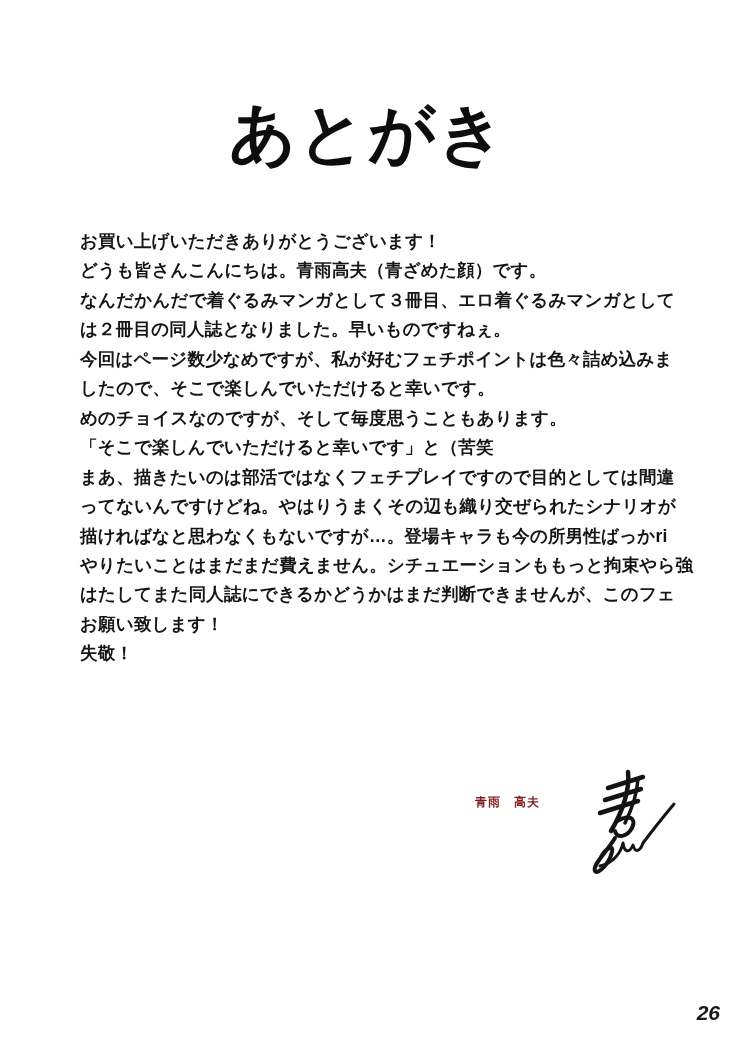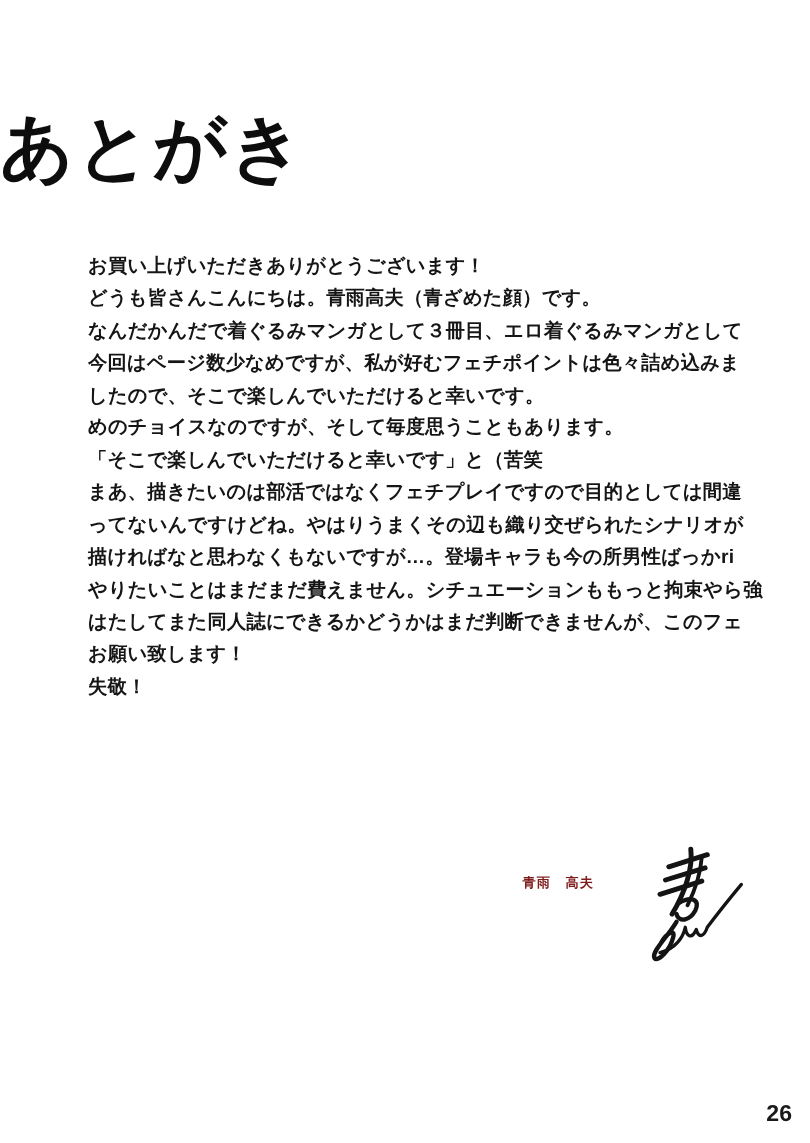--- a/index.html
+++ b/index.html
@@ -14,20 +14,21 @@
     background: #ffffff;
     color: #111111;
     overflow: hidden;
     font-family: "Liberation Sans", sans-serif;
   }
   .title {
     position: absolute;
     top: 100px;
     left: 0;
     width: 100%;
+    text-align: center;
     font-family: "DejaVu Serif", "Liberation Serif", serif;
     font-size: 66px;
     font-weight: bold;
     letter-spacing: 2px;
     line-height: 1;
     color: #0d0d0d;
   }
   .body-block {
     position: absolute;
     top: 227px;
@@ -59,33 +60,35 @@
     color: #7f1d1d;
     white-space: nowrap;
   }
   .page-number {
     position: absolute;
     right: 16px;
     bottom: 14px;
     font-size: 21px;
     font-weight: bold;
     color: #1a1a1a;
+    font-style: italic;
   }
 </style>
 </head>
 <body>
 
 <div class="page">
 
   <div class="title">あとがき</div>
 
   <div class="body-block">
     <div class="line">お買い上げいただきありがとうございます！</div>
     <div class="line">どうも皆さんこんにちは。青雨高夫（青ざめた顔）です。</div>
     <div class="line">なんだかんだで着ぐるみマンガとして３冊目、エロ着ぐるみマンガとして</div>
+    <div class="line">は２冊目の同人誌となりました。早いものですねぇ。</div>
     <div class="line">今回はページ数少なめですが、私が好むフェチポイントは色々詰め込みま</div>
     <div class="line">したので、そこで楽しんでいただけると幸いです。</div>
     <div class="line">めのチョイスなのですが、そして毎度思うこともあります。</div>
     <div class="line">「そこで楽しんでいただけると幸いです」と（苦笑</div>
     <div class="line">まあ、描きたいのは部活ではなくフェチプレイですので目的としては間違</div>
     <div class="line">ってないんですけどね。やはりうまくその辺も織り交ぜられたシナリオが</div>
     <div class="line">描ければなと思わなくもないですが…。登場キャラも今の所男性ばっかri</div>
     <div class="line">やりたいことはまだまだ費えません。シチュエーションももっと拘束やら強</div>
     <div class="line">はたしてまた同人誌にできるかどうかはまだ判断できませんが、このフェ</div>
     <div class="line">お願い致します！</div>

